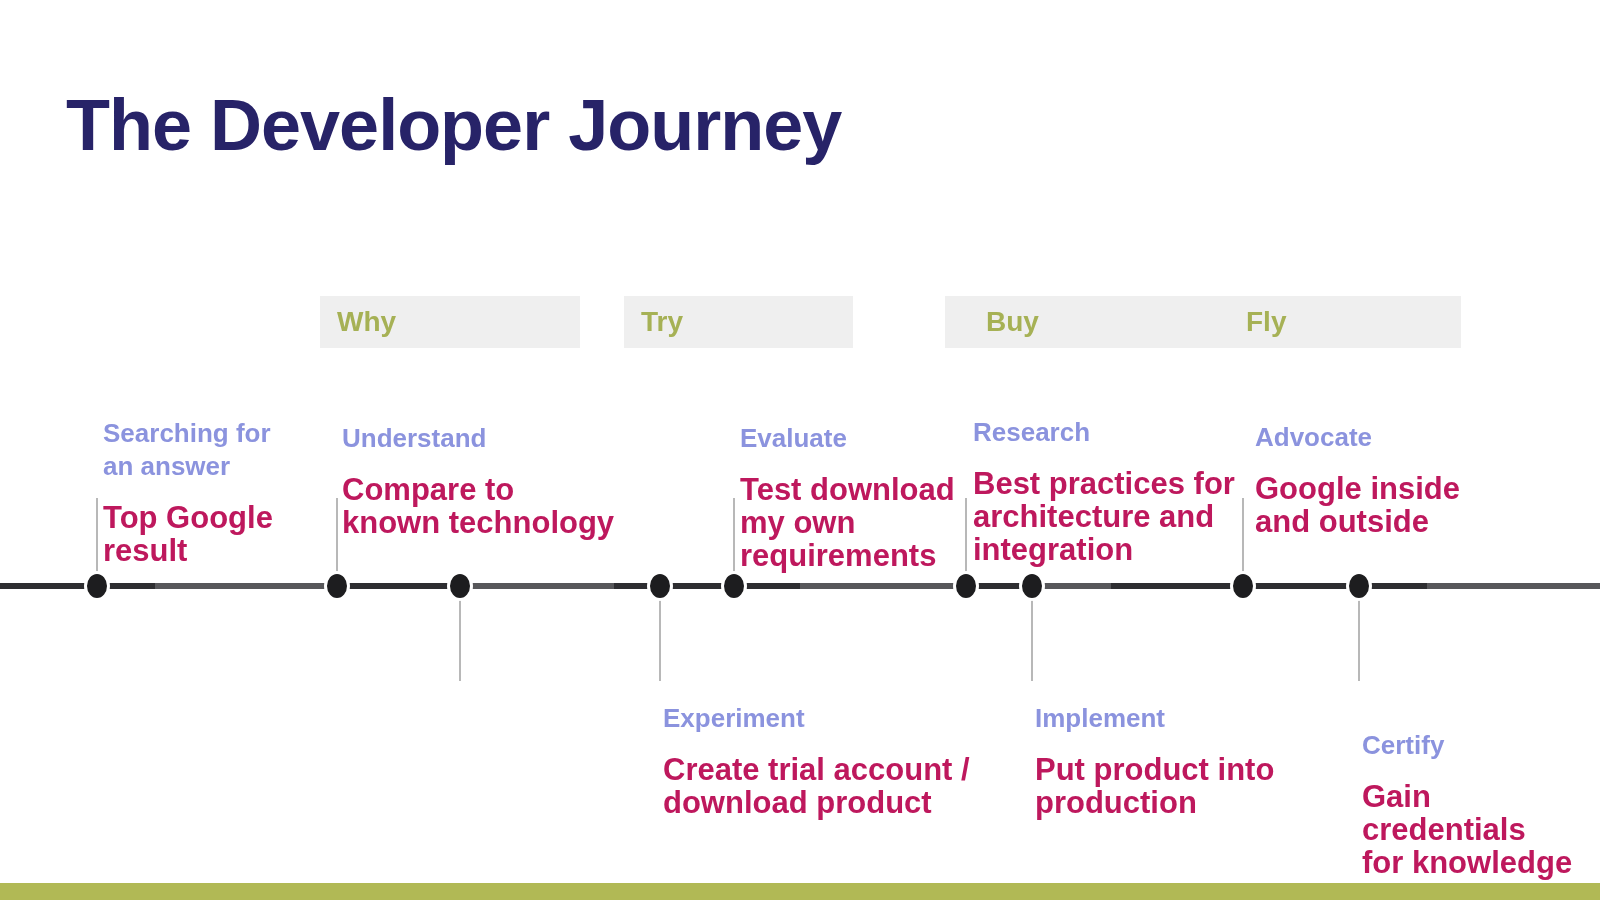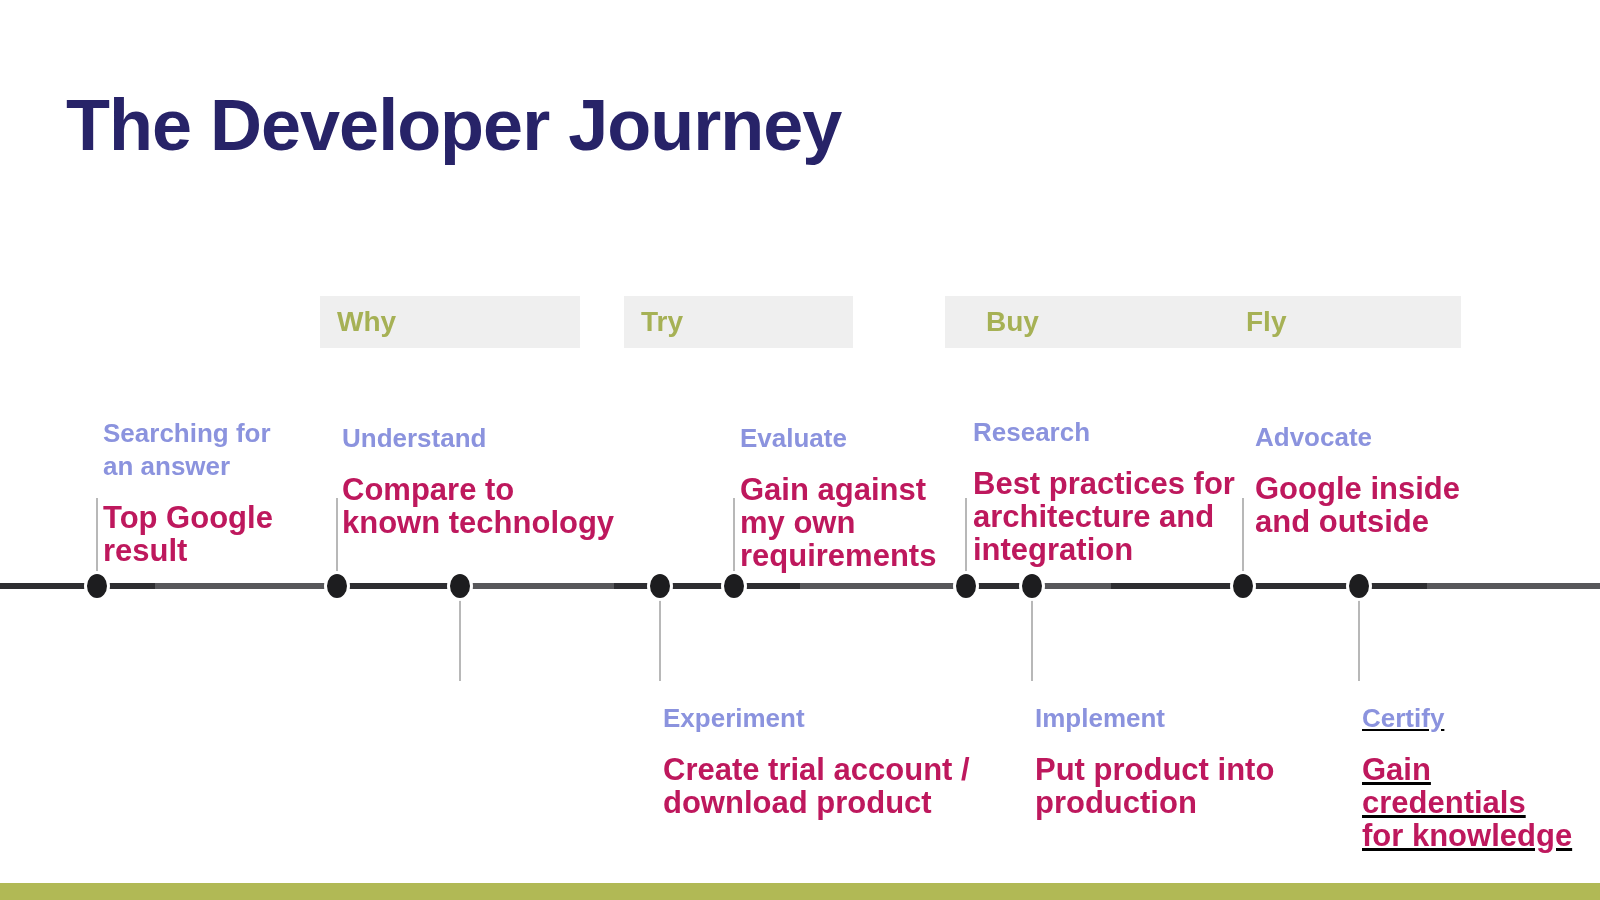--- a/index.html
+++ b/index.html
@@ -90,21 +90,21 @@
     <div class="sd">Top Google
 result</div>
   </div>
   <div class="stage" style="left:342px;top:404px;">
     <div class="st">Understand</div>
     <div class="sd">Compare to
 known technology</div>
   </div>
   <div class="stage" style="left:740px;top:404px;">
     <div class="st">Evaluate</div>
-    <div class="sd">Gain against
+    <div class="sd">Test download
 my own
 requirements</div>
   </div>
   <div class="stage" style="left:973px;top:398px;">
     <div class="st">Research</div>
     <div class="sd">Best practices for
 architecture and
 integration</div>
   </div>
   <div class="stage" style="left:1255px;top:403px;">
@@ -116,20 +116,20 @@
   <div class="stage" style="left:663px;top:684px;">
     <div class="st">Experiment</div>
     <div class="sd">Create trial account /
 download product</div>
   </div>
   <div class="stage" style="left:1035px;top:684px;">
     <div class="st">Implement</div>
     <div class="sd">Put product into
 production</div>
   </div>
-  <div class="stage" style="left:1362px;top:684px;text-decoration:underline;">
+  <div class="stage" style="left:1362px;top:711px;">
     <div class="st">Certify</div>
     <div class="sd">Gain credentials
 for knowledge</div>
   </div>
 
   <div class="bar"></div>
 </div>
 
 </body></html>

